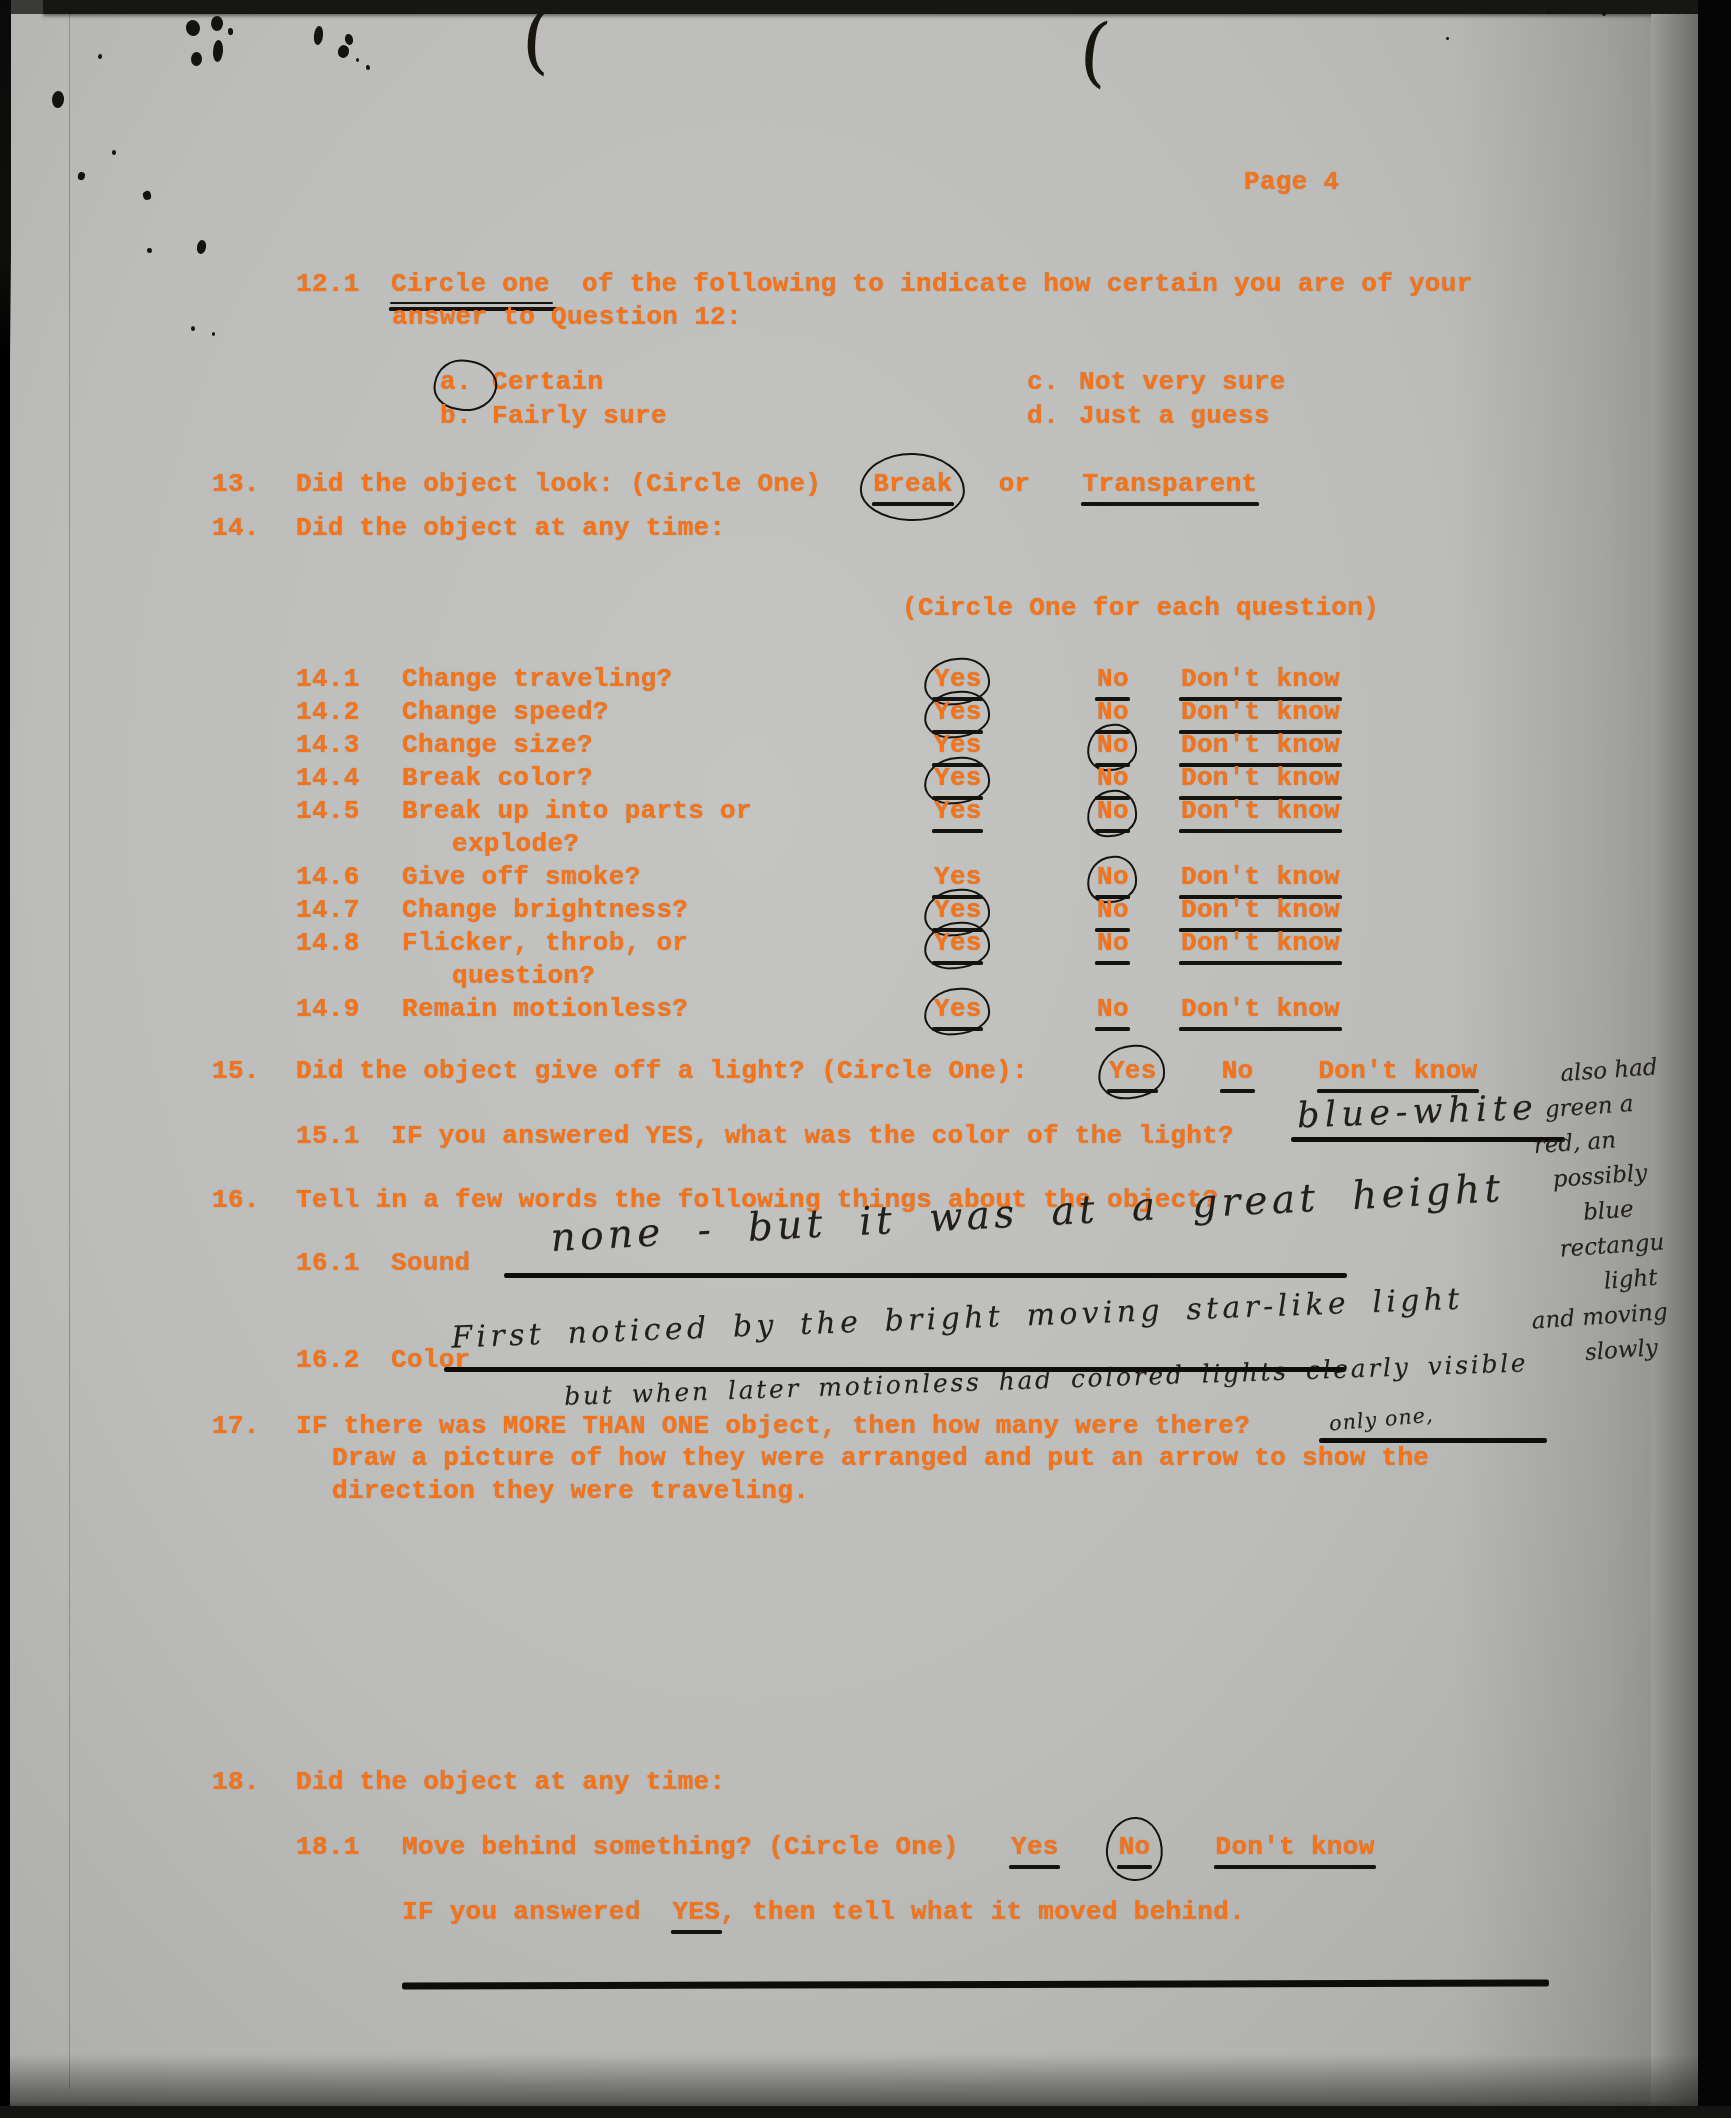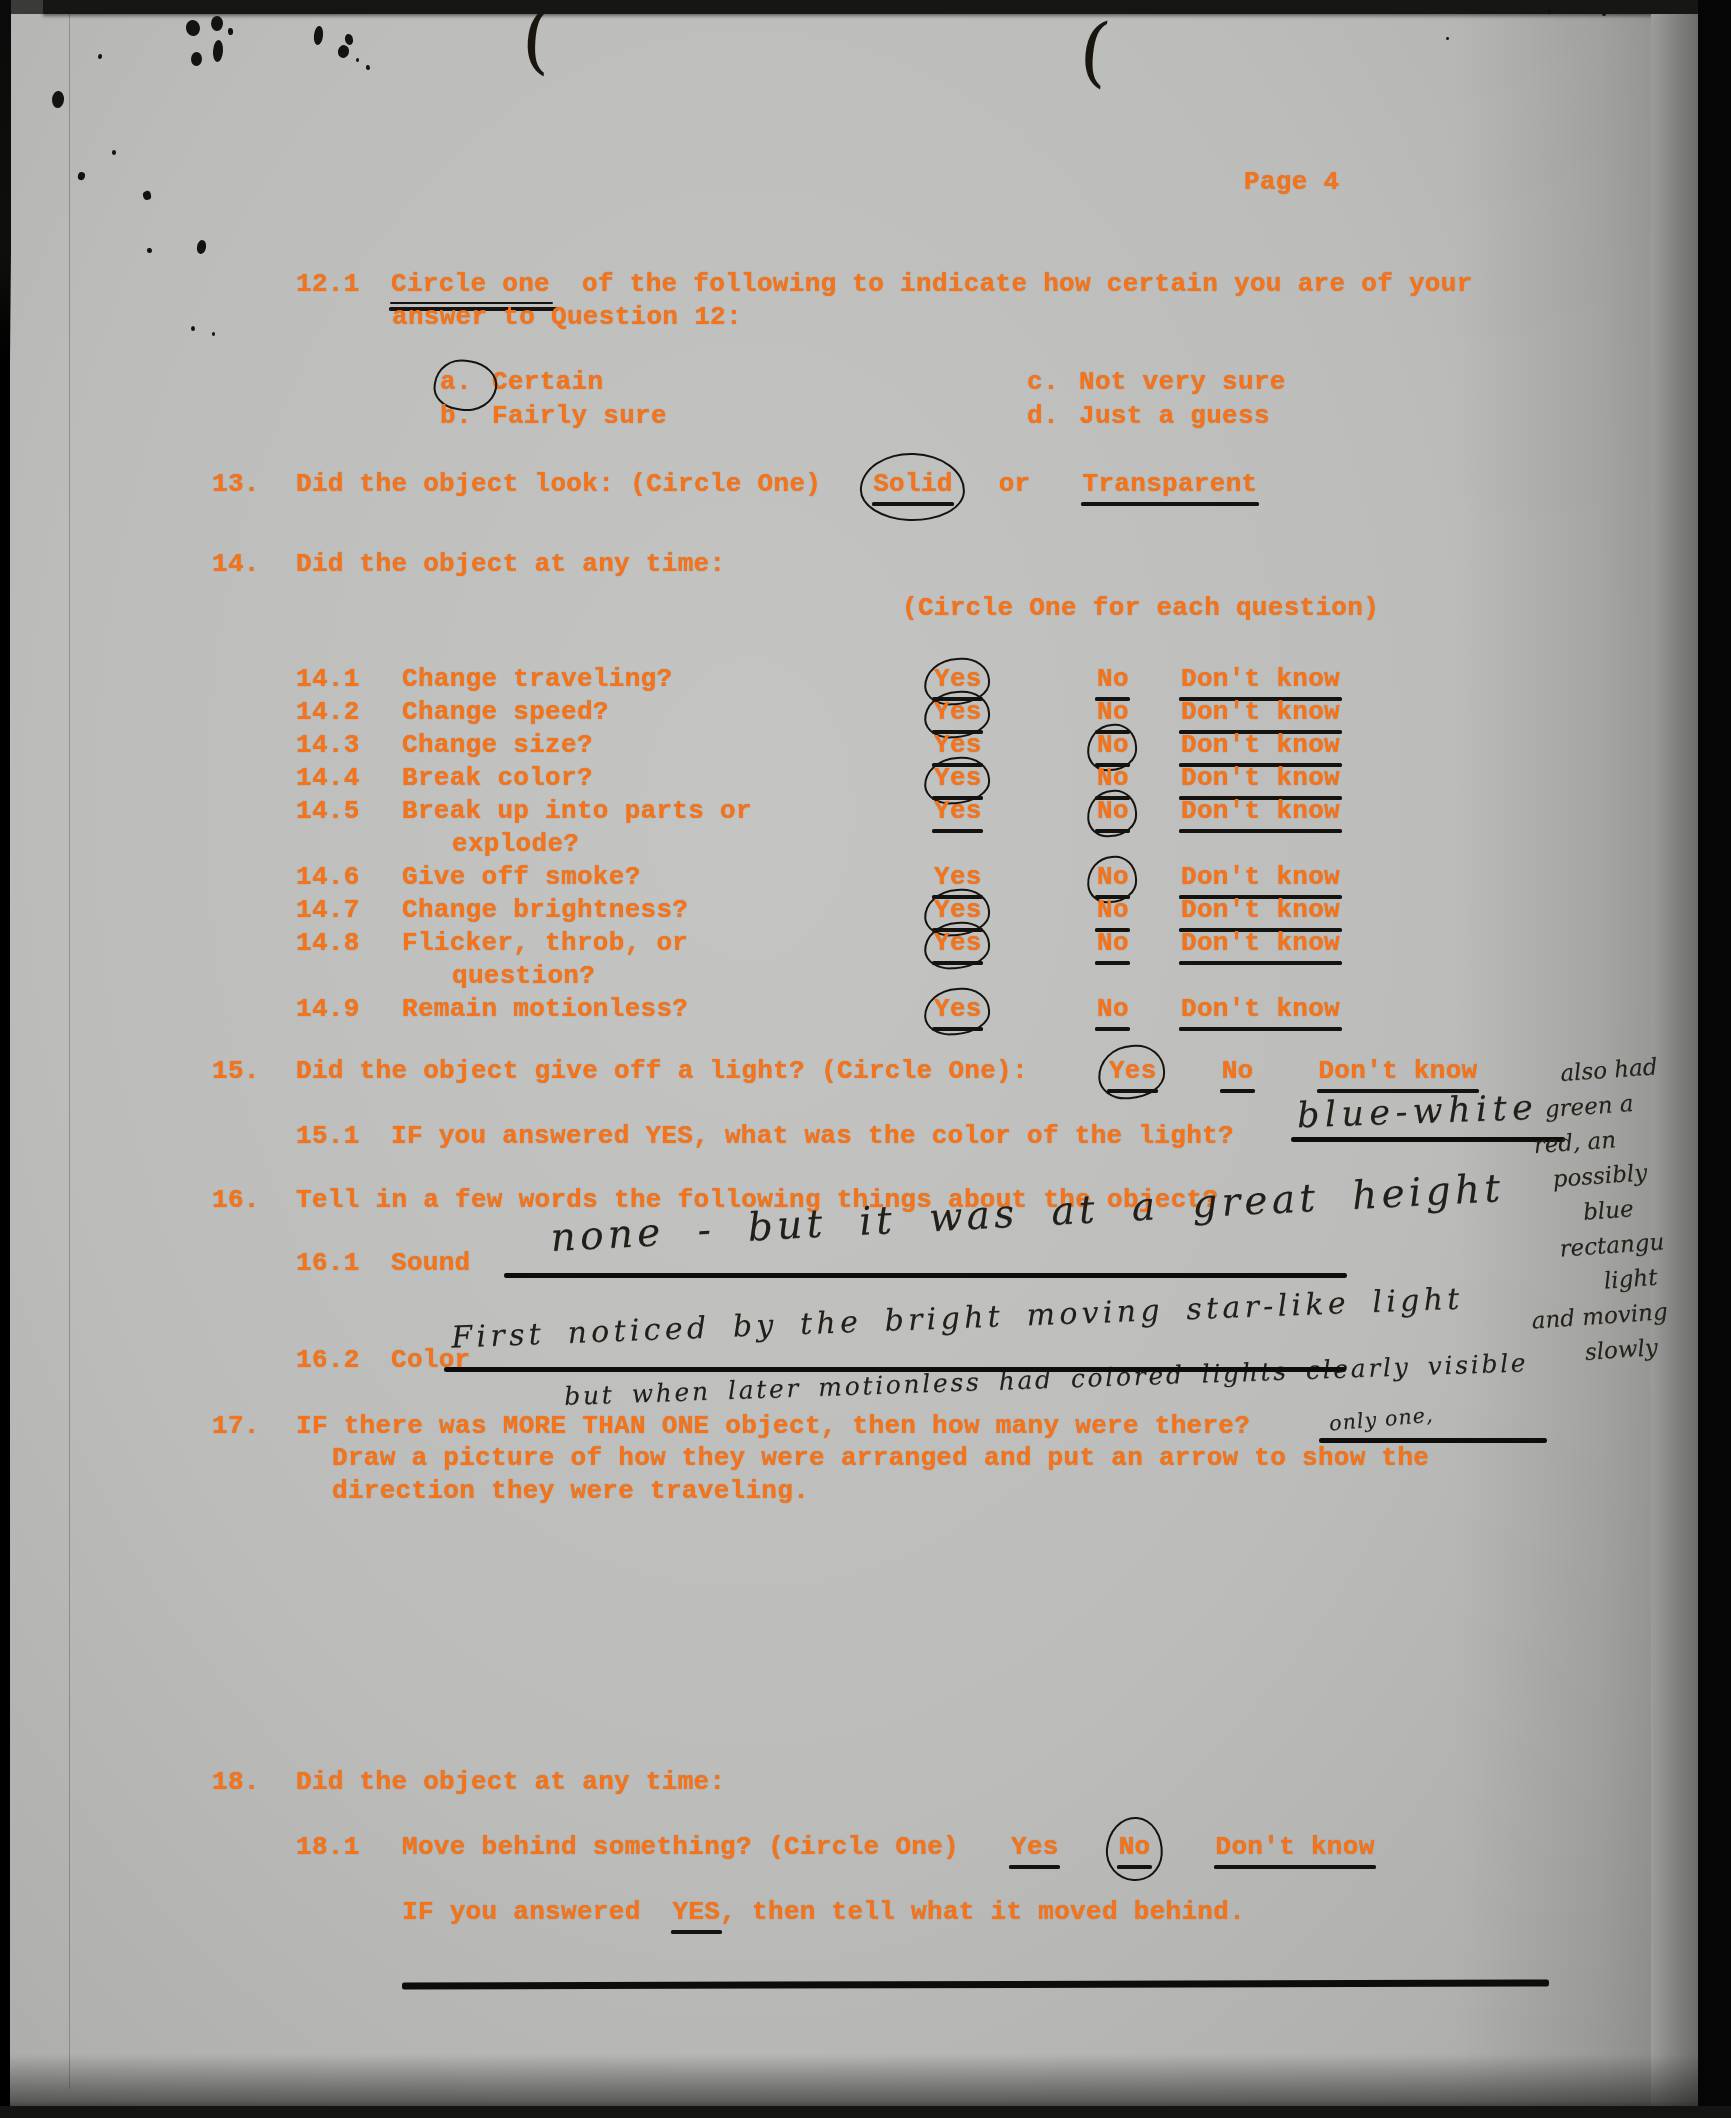--- a/index.html
+++ b/index.html
@@ -118,24 +118,24 @@
       <span>Not very sure</span>
   </div>
   <div class="line tw optrow" style="left:440px;top:399px;">
     <span class="letter">b.</span>
       <span class="olabel">Fairly sure</span>
       <span class="letter">d.</span>
       <span>Just a guess</span>
   </div>
 
   <div class="line tw q13line" style="left:212px;top:468px;">
-    <span class="w155">13.</span><span>Did the object look:</span><span class="ml30">(Circle One)</span><span class="ul ml95 circled">Solid</span><span class="ml85">or</span><span class="ul ml95">Transparent</span>
-  </div>
-
-  <div class="line tw" style="left:212px;top:548px;">
+    <span class="w155">13.</span><span>Did the object look:</span><span class="ml30">(Circle One)</span><span class="ul ml95 circled">Break</span><span class="ml85">or</span><span class="ul ml95">Transparent</span>
+  </div>
+
+  <div class="line tw" style="left:212px;top:512px;">
     <span class="w155">14.</span><span>Did the object at any time:</span>
   </div>
   <div class="line tw" style="left:902px;top:592px;">(Circle One for each question)</div>
 
   <div class="q14table tw">
     <div class="q14row">
       <span class="cnum">14.1</span>
         <span class="clabel"><span>Change traveling?</span></span>
         <span class="copt"><span class="ul circled">Yes</span></span>
         <span class="copt2"><span class="ul">No</span></span>

